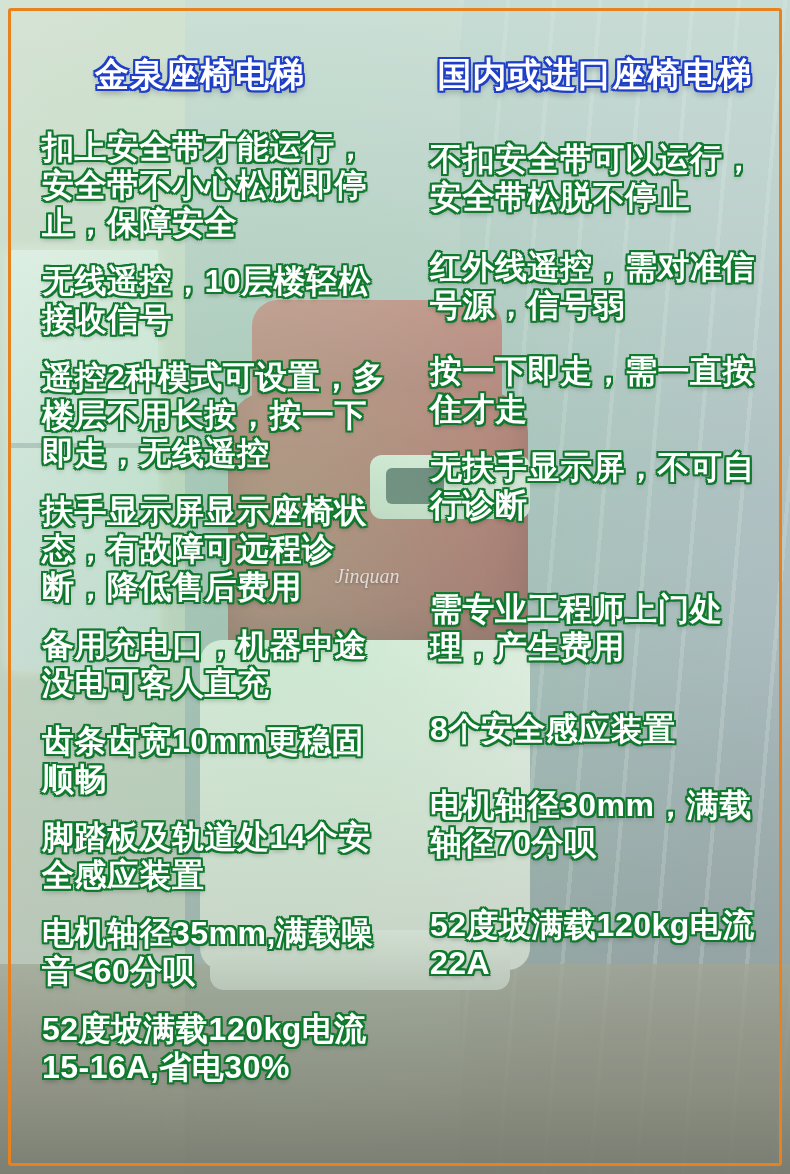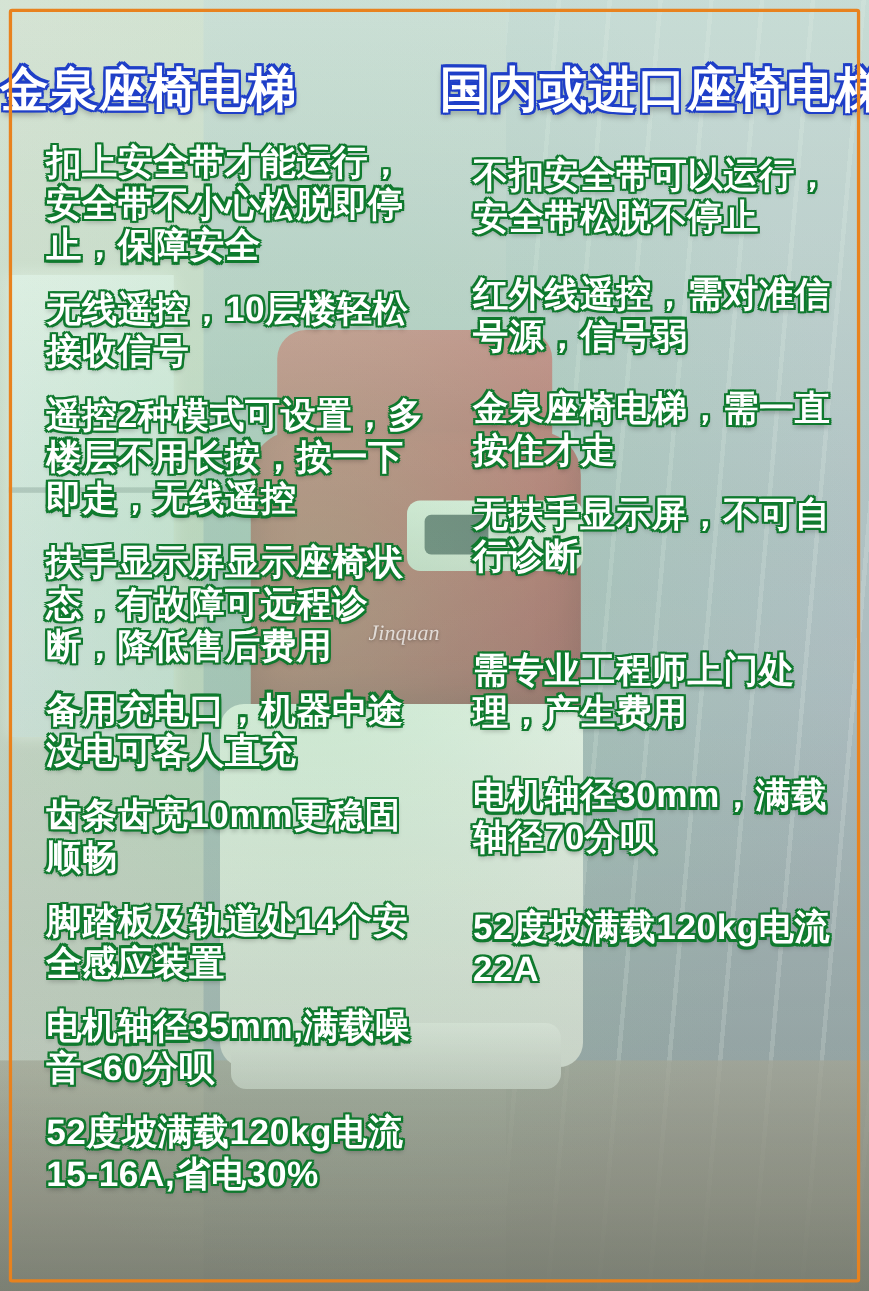--- a/index.html
+++ b/index.html
@@ -127,29 +127,29 @@
   .content {
     position: absolute;
     inset: 0;
   }
   .headings {
     position: absolute;
     top: 52px; left: 0; right: 0;
     display: flex;
   }
   .heading {
-    font-size: 44px;
+    font-size: 34px;
     font-weight: bold;
     letter-spacing: 1px;
     color: #ffffff;
     text-shadow:
       -2px -2px 0 #1f3fc8, 2px -2px 0 #1f3fc8, -2px 2px 0 #1f3fc8, 2px 2px 0 #1f3fc8,
       0 -2px 0 #1f3fc8, 0 2px 0 #1f3fc8, -2px 0 0 #1f3fc8, 2px 0 0 #1f3fc8,
       0 4px 6px rgba(0,0,0,0.35);
-    text-align: left;
+    text-align: center;
     white-space: nowrap;
   }
   .heading.left  { width: 400px; }
   .heading.right { width: 390px; }
 
   .columns {
     position: absolute;
     top: 128px; left: 0; right: 0; bottom: 0;
   }
   .col {
@@ -221,23 +221,24 @@
         <div class="item">备用充电口，机器中途没电可客人直充</div>
         <div class="item">齿条齿宽10mm更稳固顺畅</div>
         <div class="item">脚踏板及轨道处14个安全感应装置</div>
         <div class="item">电机轴径35mm,满载噪音&lt;60分呗</div>
         <div class="item">52度坡满载120kg电流15-16A,省电30%</div>
       </div>
 
       <div class="col right">
         <div class="item" style="margin-top:12px">不扣安全带可以运行，安全带松脱不停止</div>
         <div class="item" style="margin-top:32px">红外线遥控，需对准信号源，信号弱</div>
-        <div class="item" style="margin-top:28px">金泉座椅电梯，需一直按住才走</div>
+        <div class="item" style="margin-top:28px">按一下即走，需一直按住才走</div>
         <div class="item" style="">无扶手显示屏，不可自行诊断</div>
         <div class="item" style="margin-top:66px">需专业工程师上门处理，产生费用</div>
+        <div class="item" style="margin-top:44px">8个安全感应装置</div>
         <div class="item" style="margin-top:38px">电机轴径30mm，满载轴径70分呗</div>
         <div class="item" style="margin-top:44px">52度坡满载120kg电流22A</div>
       </div>
 
     </div>
 
     <div class="watermark">Jinquan</div>
   </div>
 
   <div class="frame"></div>

